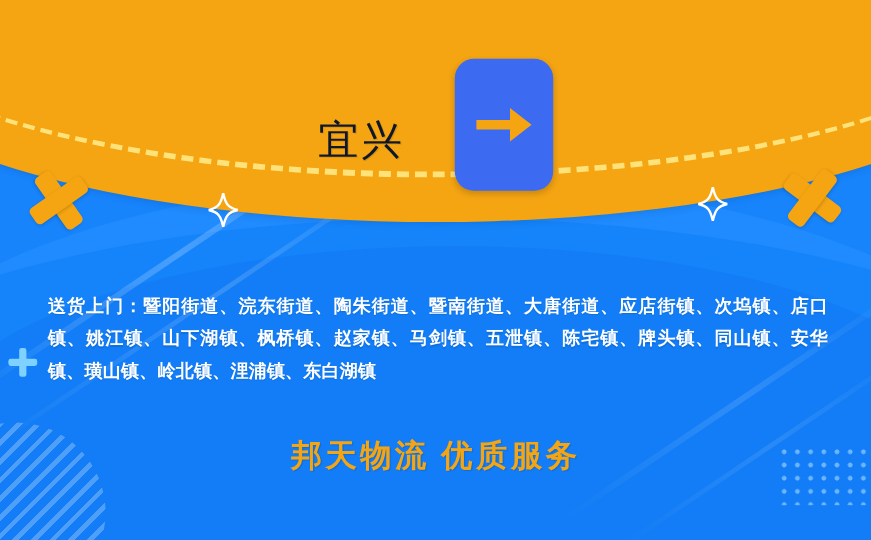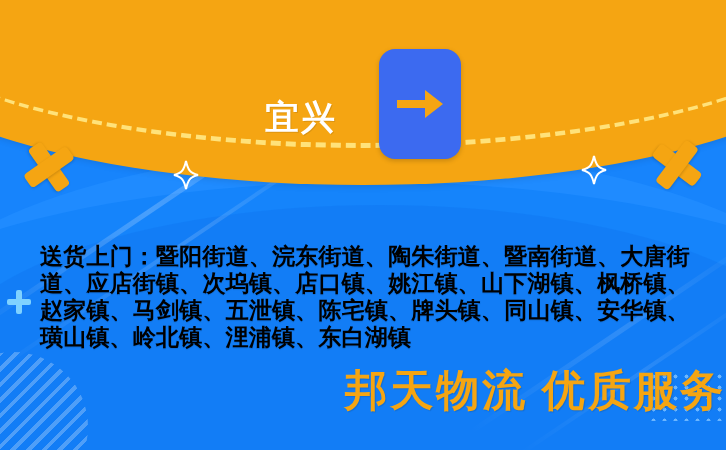--- a/index.html
+++ b/index.html
@@ -67,21 +67,21 @@
   }
 
   
   .head-row{
     position:absolute;left:0;top:75px;
     width:726px;height:85px;
     display:flex;align-items:center;justify-content:center;
     gap:42px;
   }
   .city{
-    font-size:34px;font-weight:bold;color:#ffffff;
+    font-size:34px;font-weight:normal;color:#0f172a;
     letter-spacing:2px;
     text-shadow:1px 1px 0 rgba(0,0,0,.10);
     line-height:1;
   }
   .arrow-box{
     width:82px;height:110px;
     background:#3c6af0;
     border-radius:16px;
     display:flex;align-items:center;justify-content:center;
     box-shadow:0 2px 5px rgba(0,0,0,.18);
@@ -127,33 +127,33 @@
     width:100px;height:52px;
     background-image:radial-gradient(#6cb6ff 1.9px, rgba(0,0,0,0) 2.1px);
     background-size:11px 11px;
     background-position:2px 2px;
   }
 
   
   .body-text{
     position:absolute;left:40px;top:243px;
     width:650px;
-    color:#000000;
-    font-size:23px;
+    color:#ffffff;
+    font-size:15px;
     font-weight:bold;
     line-height:27px;
     letter-spacing:.2px;
     text-align:justify;
     text-shadow:0 1px 1px rgba(0,0,0,.12);
   }
   .slogan{
     position:absolute;left:0;top:362px;width:726px;
-    text-align:right;
+    text-align:center;
     color:#f5a512;
-    font-size:43px;font-weight:bold;
+    font-size:26px;font-weight:bold;
     letter-spacing:3px;
     text-shadow:1px 1px 1px rgba(0,0,0,.12);
   }
 </style>
 </head>
 <body>
 
 <div class="banner">
 
   <div class="wave-a"></div>

